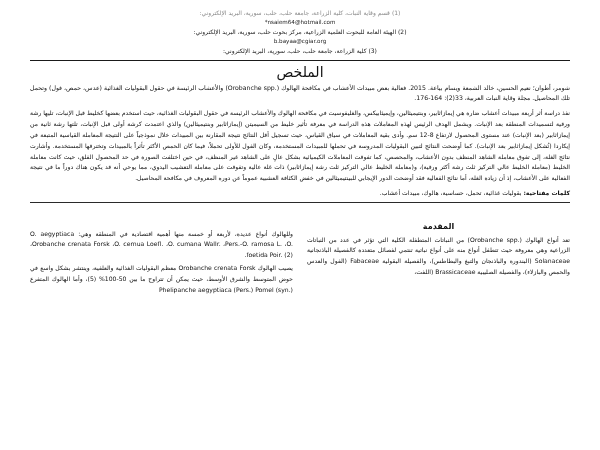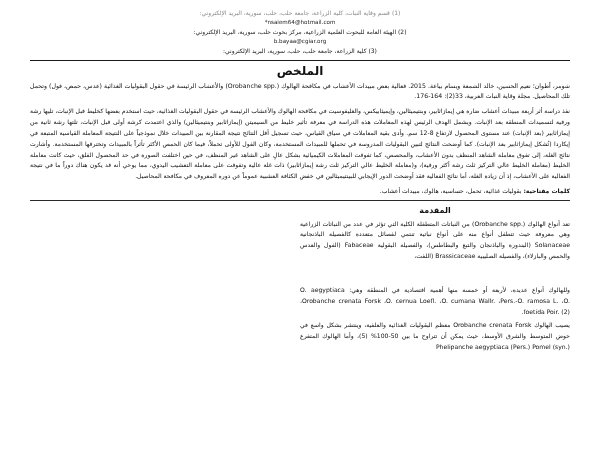--- a/index.html
+++ b/index.html
@@ -54,22 +54,22 @@
     margin: 4px 0 3px 0;
   }
   .rule-thin {
     border: 0;
     border-top: 0.6px solid #2a2a2a;
     margin: 3px 0 3px 0;
   }
   
   .section-title {
     text-align: center;
-    font-size: 12px;
-    font-weight: bold;
+    font-size: 14px;
+    font-weight: normal;
     margin: 2px 0 3px 0;
     letter-spacing: 0.2px;
   }
   
   .citation {
     direction: rtl;
     text-align: justify;
     text-align-last: right;
     font-size: 6.2px;
     line-height: 1.75;
@@ -94,23 +94,23 @@
     line-height: 1.7;
     margin-top: 4px;
     font-weight: bold;
   }
   .keywords .kw-body {
     font-weight: normal;
   }
   
   .columns {
     display: flex;
-    flex-direction: column;
+    flex-direction: row;
     gap: 14px;
-    margin-top: 5px;
+    margin-top: 19px;
     direction: rtl;
   }
   .col {
     width: 50%;
     direction: rtl;
   }
   .col-title {
     text-align: center;
     font-size: 8.0px;
     font-weight: bold;

